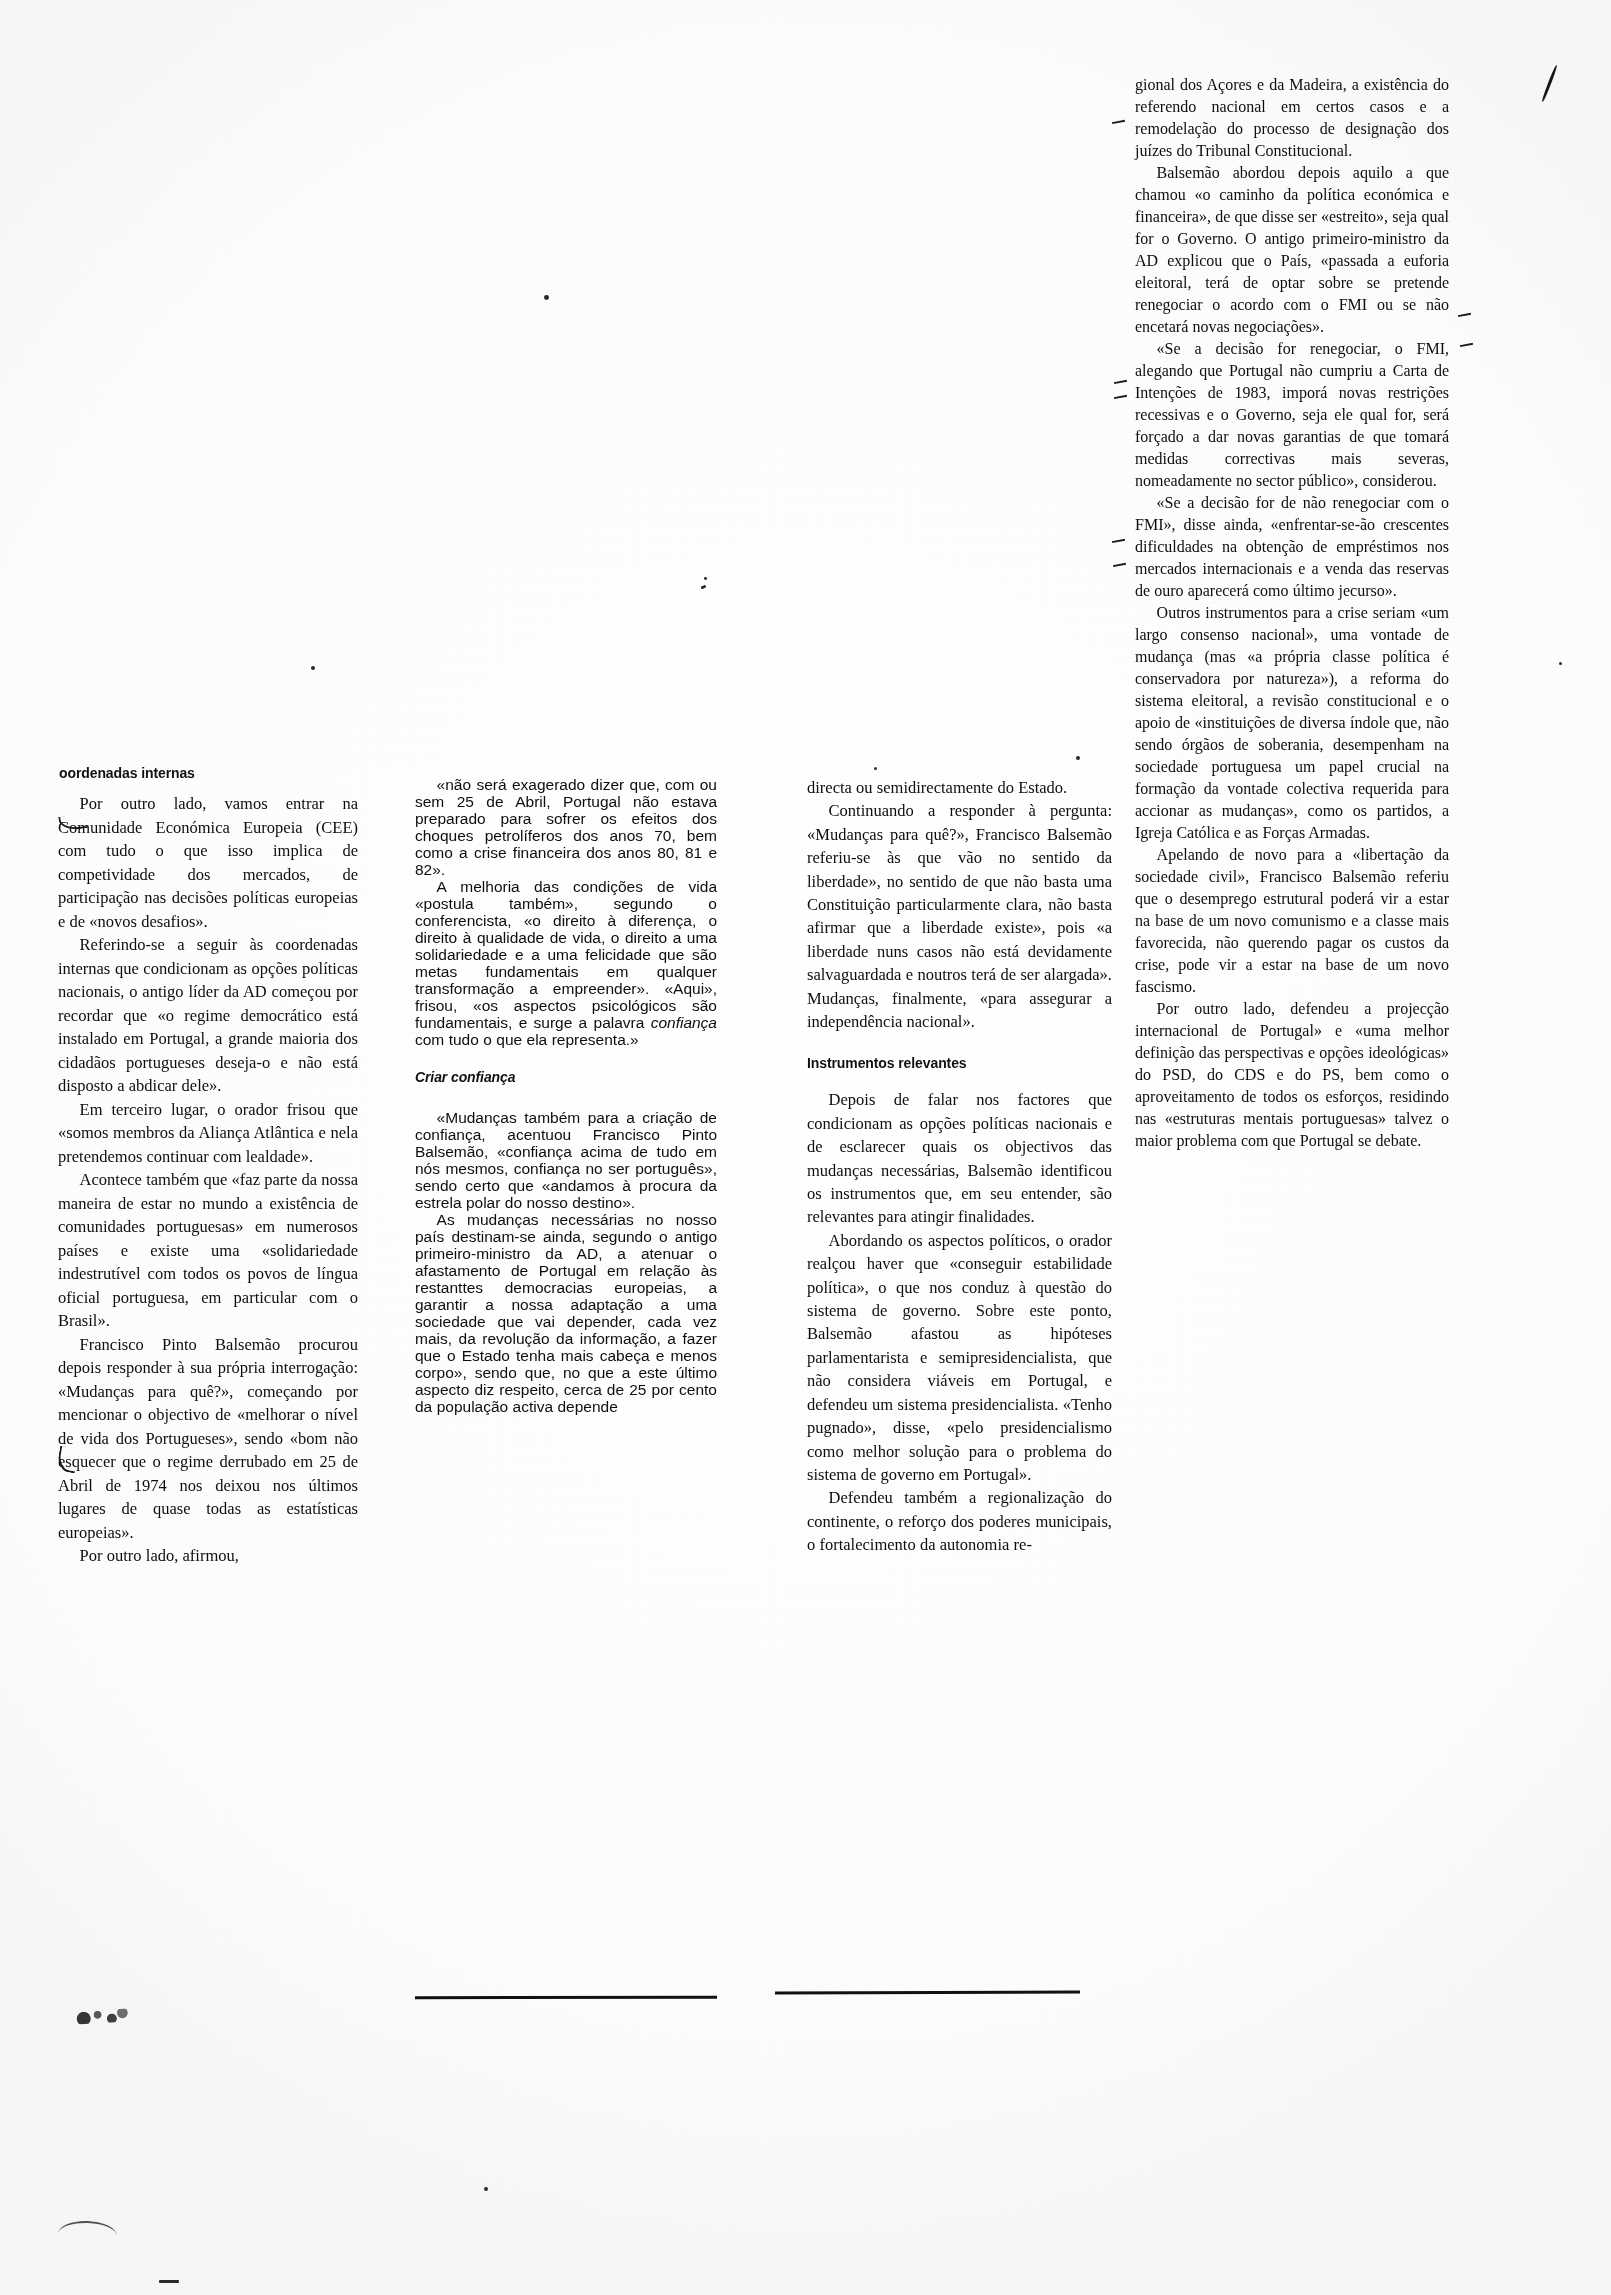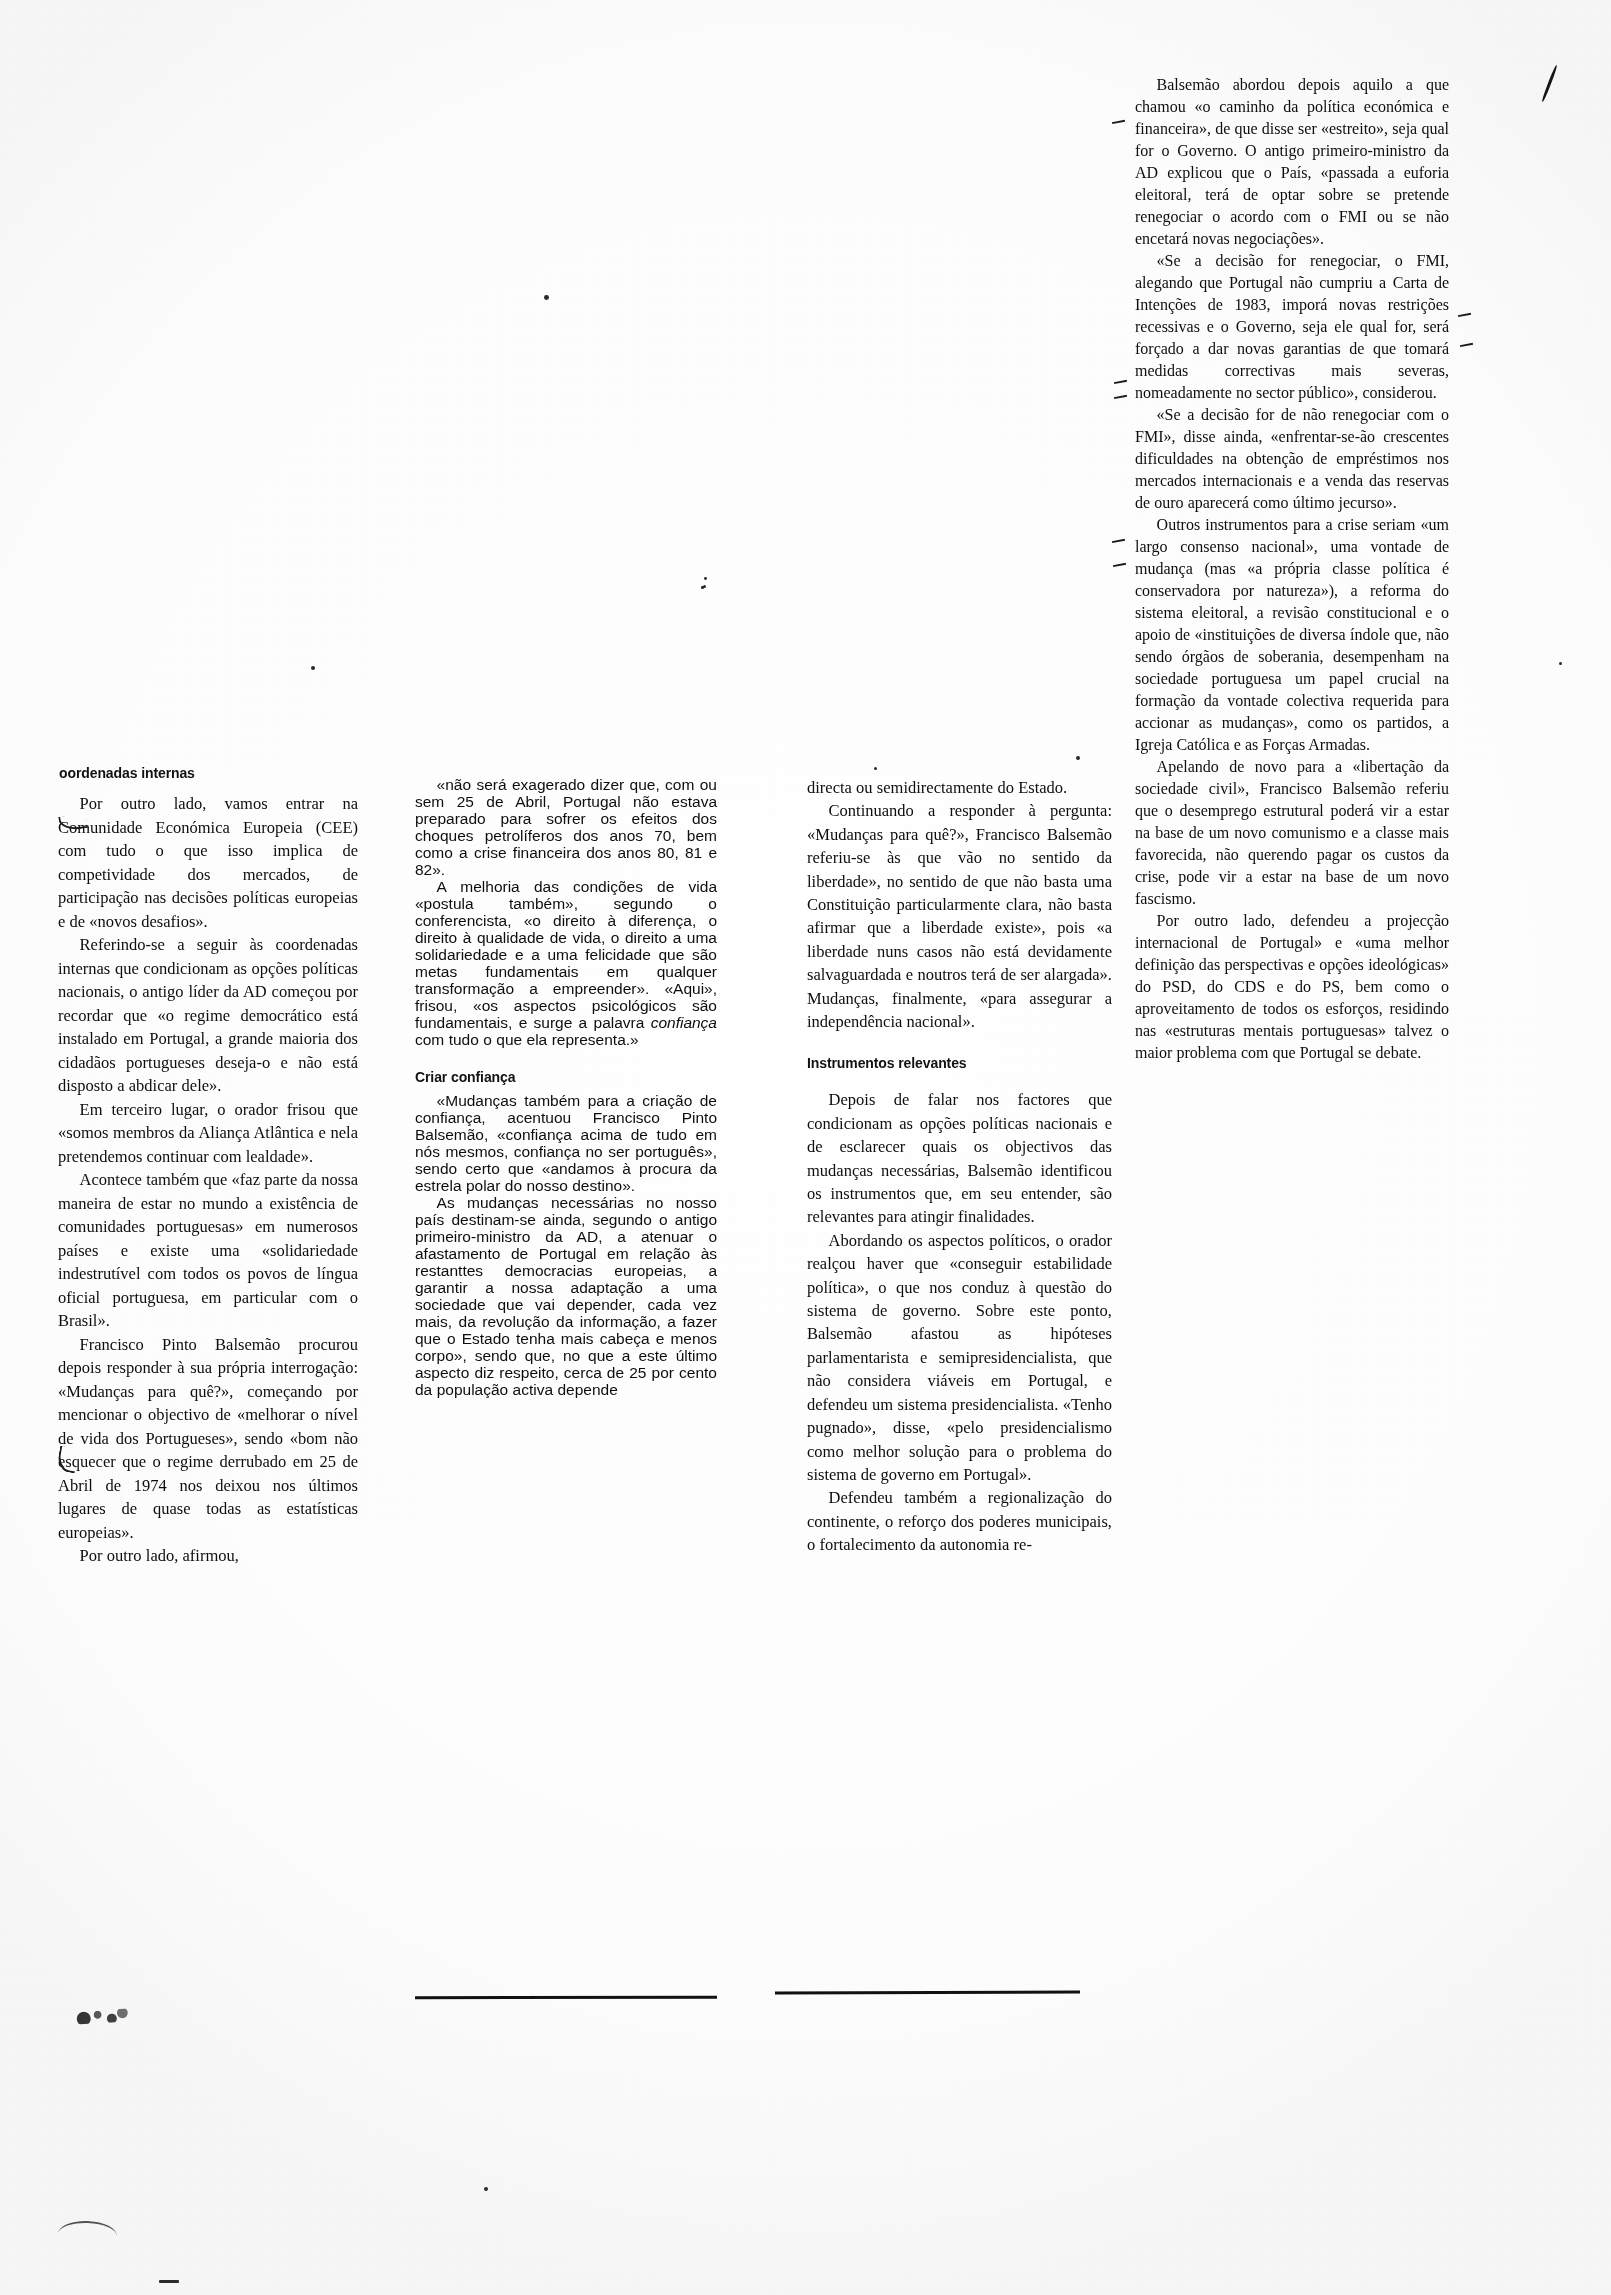--- a/index.html
+++ b/index.html
@@ -60,21 +60,21 @@
   .sec-head {
     font-family: "Liberation Sans", "DejaVu Sans", sans-serif;
     font-weight: bold;
     font-size: 14px;
     line-height: 1.12;
     letter-spacing: -0.1px;
     margin: 0 0 10.8px 0;
     color: #111;
   }
   #col-1 .sec-head { margin-left: 1px; }
-  #col-2 .sec-head { margin-top: 21.6px; margin-bottom: 7px; }
+  #col-2 .sec-head { margin-top: 21.6px; margin-bottom: 24px; font-style: italic; }
   #col-3 .sec-head { margin-top: 22.6px; margin-bottom: 16.7px; }
 
   p.body {
     margin: 0;
     text-indent: 21.6px;
     text-align: justify;
     font-size: 16px;
     line-height: 23px;
     word-spacing: 0.1px;
     hyphens: manual;
@@ -189,20 +189,21 @@
     <div class="col" id="col-3">
       <p class="body cont">directa ou semidirectamente do Estado.</p>
       <p class="body">Continuando a responder à pergunta: «Mudanças para quê?», Francisco Balsemão referiu-se às que vão no sentido da liberdade», no sentido de que não basta uma Constituição particularmente clara, não basta afirmar que a liberdade existe», pois «a liberdade nuns casos não está devidamente salvaguardada e noutros terá de ser alargada». Mudanças, finalmente, «para assegurar a independência nacional».</p>
       <h2 class="sec-head">Instrumentos relevantes</h2>
       <p class="body">Depois de falar nos factores que condicionam as opções políticas nacionais e de esclarecer quais os objectivos das mudanças necessárias, Balsemão identificou os instrumentos que, em seu entender, são relevantes para atingir finalidades.</p>
       <p class="body">Abordando os aspectos políticos, o orador realçou haver que «conseguir estabilidade política», o que nos conduz à questão do sistema de governo. Sobre este ponto, Balsemão afastou as hipóteses parlamentarista e semipresidencialista, que não considera viáveis em Portugal, e defendeu um sistema presidencialista. «Tenho pugnado», disse, «pelo presidencialismo como melhor solução para o problema do sistema de governo em Portugal».</p>
       <p class="body">Defendeu também a regionalização do continente, o reforço dos poderes municipais, o fortalecimento da autonomia re-</p>
     </div>
 
     <div class="col" id="col-4">
+      <p class="body cont">gional dos Açores e da Madeira, a existência do referendo nacional em certos casos e a remodelação do processo de designação dos juízes do Tribunal Constitucional.</p>
       <p class="body">Balsemão abordou depois aquilo a que chamou «o caminho da política económica e financeira», de que disse ser «estreito», seja qual for o Governo. O antigo primeiro-ministro da AD explicou que o País, «passada a euforia eleitoral, terá de optar sobre se pretende renegociar o acordo com o FMI ou se não encetará novas negociações».</p>
       <p class="body">«Se a decisão for renegociar, o FMI, alegando que Portugal não cumpriu a Carta de Intenções de 1983, imporá novas restrições recessivas e o Governo, seja ele qual for, será forçado a dar novas garantias de que tomará medidas correctivas mais severas, nomeadamente no sector público», considerou.</p>
       <p class="body">«Se a decisão for de não renegociar com o FMI», disse ainda, «enfrentar-se-ão crescentes dificuldades na obtenção de empréstimos nos mercados internacionais e a venda das reservas de ouro aparecerá como último jecurso».</p>
       <p class="body">Outros instrumentos para a crise seriam «um largo consenso nacional», uma vontade de mudança (mas «a própria classe política é conservadora por natureza»), a reforma do sistema eleitoral, a revisão constitucional e o apoio de «instituições de diversa índole que, não sendo órgãos de soberania, desempenham na sociedade portuguesa um papel crucial na formação da vontade colectiva requerida para accionar as mudanças», como os partidos, a Igreja Católica e as Forças Armadas.</p>
       <p class="body">Apelando de novo para a «libertação da sociedade civil», Francisco Balsemão referiu que o desemprego estrutural poderá vir a estar na base de um novo comunismo e a classe mais favorecida, não querendo pagar os custos da crise, pode vir a estar na base de um novo fascismo.</p>
       <p class="body">Por outro lado, defendeu a projecção internacional de Portugal» e «uma melhor definição das perspectivas e opções ideológicas» do PSD, do CDS e do PS, bem como o aproveitamento de todos os esforços, residindo nas «estruturas mentais portuguesas» talvez o maior problema com que Portugal se debate.</p>
     </div>
 
   </div>
 

